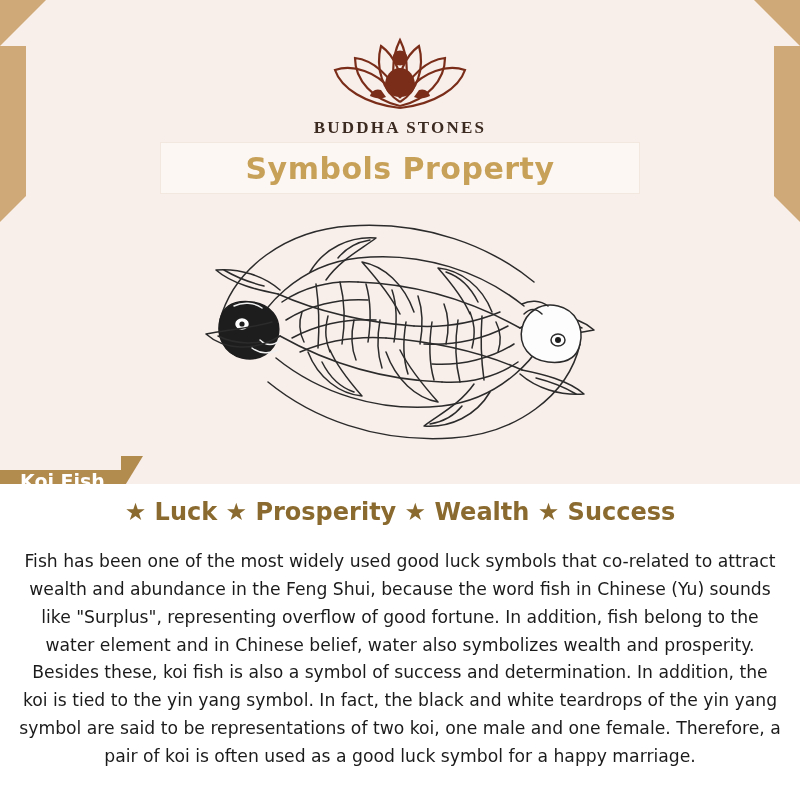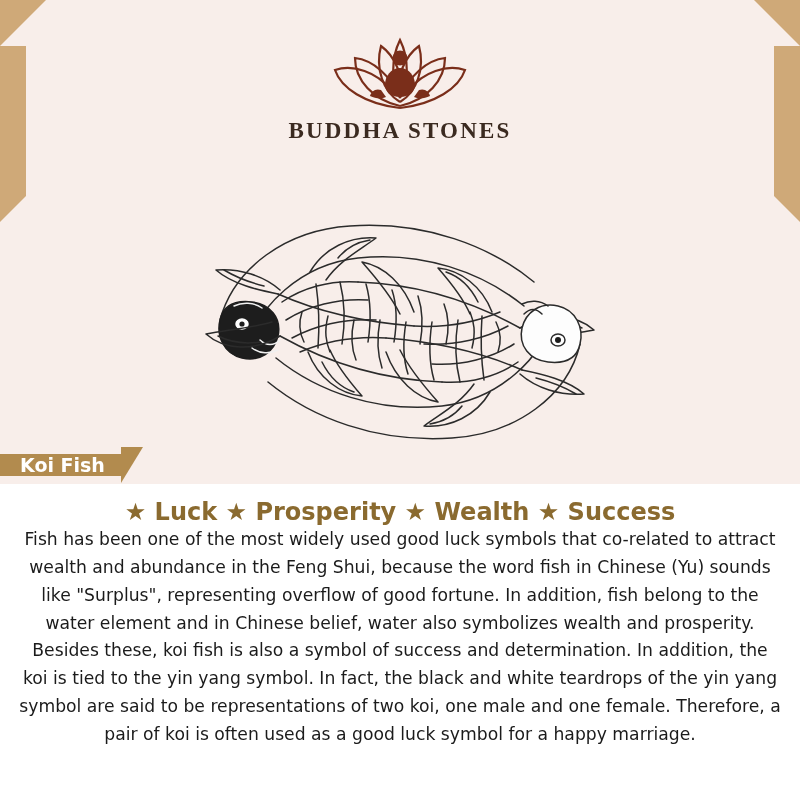--- a/index.html
+++ b/index.html
@@ -54,21 +54,21 @@
 
   
   .logo-wrap {
     position: absolute; top: 18px; left: 0; right: 0;
     display: flex; flex-direction: column; align-items: center;
   }
   .logo-mark { width: 150px; height: 96px; }
   .logo-text {
     margin-top: 4px;
     font-family: "Liberation Serif", serif;
-    font-size: 23px;
+    font-size: 17px;
     letter-spacing: 2.2px;
     font-weight: bold;
     color: #3b2a20;
   }
 
   
   .title-banner {
     position: absolute; top: 142px; left: 160px;
     width: 480px; height: 52px;
     background: #fdf7f3;
@@ -87,21 +87,21 @@
   .koi-area {
     position: absolute; top: 198px; left: 0; right: 0;
     height: 268px;
     display: flex; align-items: center; justify-content: center;
   }
 
   
   .tag {
     position: absolute; top: 438px; left: 0;
     height: 54px;
-    display: flex; align-items: center;
+    display: flex; align-items: flex-end;
   }
   .tag-body {
     background: #b28b4e;
     color: #ffffff;
     font-size: 19px;
     font-weight: bold;
     display: flex; align-items: center;
     padding: 0 16px 0 20px;
     font-family: "DejaVu Sans", sans-serif;
   }
@@ -117,21 +117,21 @@
     background: #ffffff;
     padding: 14px 18px 0 18px;
   }
   .tagline {
     text-align: center;
     font-size: 24px;
     font-weight: bold;
     color: #8a6a2f;
     font-family: "DejaVu Sans", sans-serif;
     letter-spacing: 0px;
-    margin-bottom: 0;
+    margin-bottom: 22px;
   }
   .body-text {
     font-size: 17.2px;
     line-height: 1.62;
     color: #1b1b1b;
     text-align: center;
     font-family: "DejaVu Sans", sans-serif;
   }
 </style>
 </head>
@@ -164,20 +164,23 @@
           <circle cx="75" cy="40" r="7.5"></circle>
           <path d="M75 50 c -9 0 -15 8 -15 17 c 0 7 6 12 15 12 c 9 0 15 -5 15 -12 c 0 -9 -6 -17 -15 -17 z"></path>
           <path d="M56 72 c -6 -2 -10 2 -11 6 c 6 3 12 3 16 1 z"></path>
           <path d="M94 72 c 6 -2 10 2 11 6 c -6 3 -12 3 -16 1 z"></path>
         </g>
       </svg>
     </span>
     <div class="logo-text">BUDDHA STONES</div>
   </div>
 
+  <div class="title-banner">
+    <h1>Symbols Property</h1>
+  </div>
 
   <div class="koi-area">
     <svg viewBox="0 0 420 260" width="420" height="260" aria-hidden="true">
       <g fill="none" stroke="#2b2b2b" stroke-width="1.5" stroke-linejoin="round" stroke-linecap="round">
 
         <path d="M30 118 C 44 66, 96 28, 160 24 C 236 19, 300 44, 344 80"></path>
         <path d="M56 150 C 66 104, 112 62, 168 56 C 232 49, 292 70, 334 104"></path>
 
         <path d="M30 118 C 26 134, 34 152, 52 156 C 70 160, 84 150, 88 134 C 92 116, 80 102, 62 100 C 44 98, 33 104, 30 118 Z" fill="#1d1d1d" stroke="#1d1d1d"></path>
         <ellipse cx="52" cy="122" rx="6" ry="5" fill="#ffffff" stroke="#ffffff"></ellipse>

